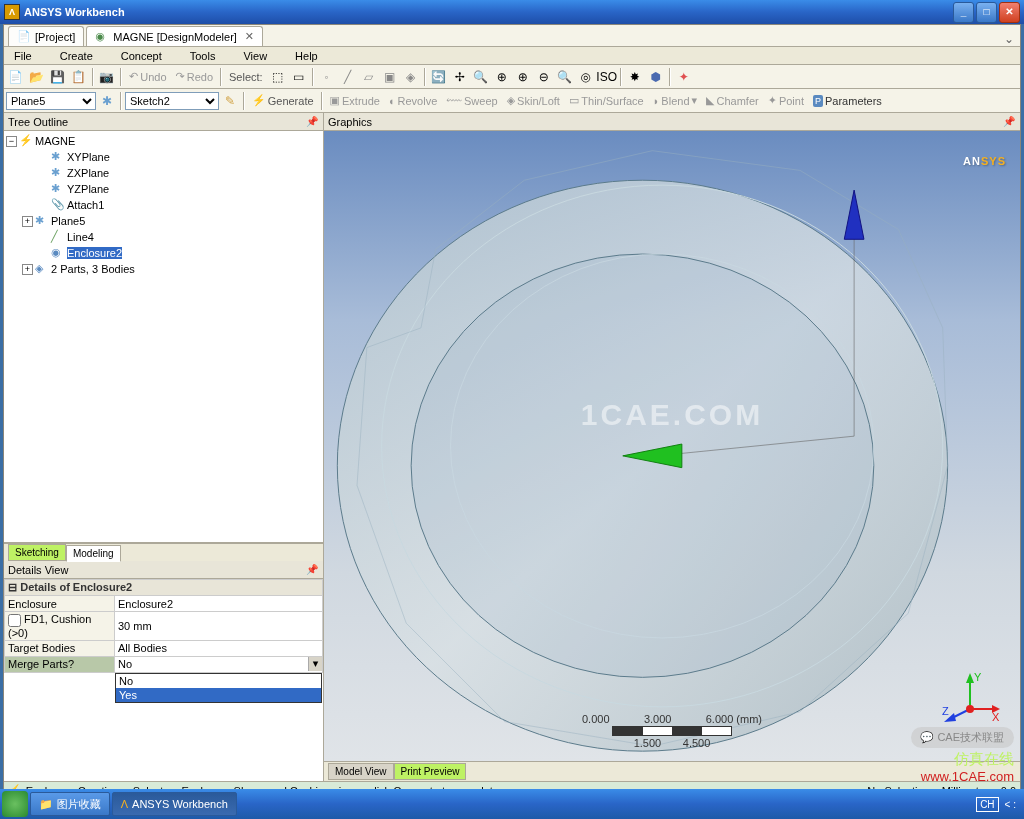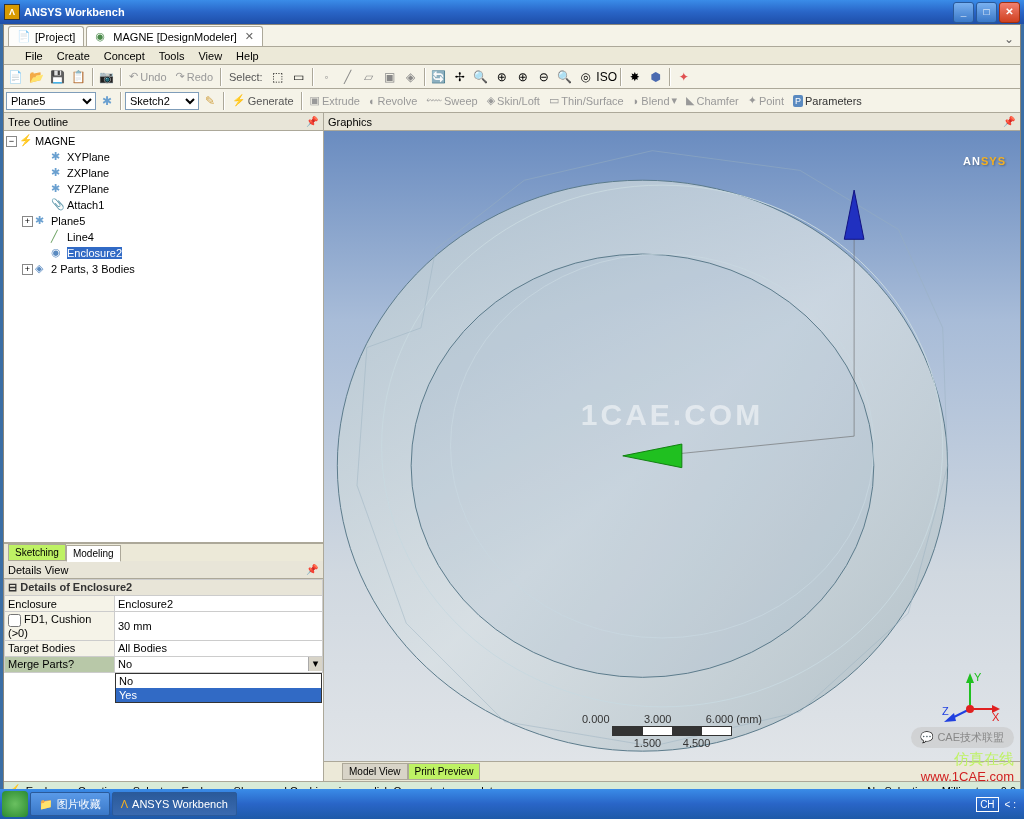--- a/index.html
+++ b/index.html
@@ -7,21 +7,21 @@
 .titlebar { height: 24px; background: linear-gradient(to bottom, #3a8ce8 0%, #2965c7 50%, #1e4ea8 100%); display: flex; align-items: center; padding: 0 4px; color: white; font-weight: bold; }
 .titlebar .app-icon { width: 16px; height: 16px; background: #d89a00; border: 1px solid #333; margin-right: 4px; font-size: 9px; text-align: center; line-height: 14px; color: white; }
 .titlebar .winbtns { margin-left: auto; display: flex; gap: 2px; }
 .titlebar .winbtn { width: 21px; height: 21px; background: linear-gradient(to bottom, #7ab1f0, #3a78c8); border: 1px solid #2a5a9a; border-radius: 3px; color: white; text-align: center; line-height: 18px; font-size: 10px; }
 .titlebar .winbtn.close { background: linear-gradient(to bottom, #f08070, #d04020); border-color: #a03010; }
 .app-body { position: absolute; top: 24px; left: 3px; right: 3px; bottom: 3px; background: #ece9d8; border: 1px solid #8a867a; display: flex; flex-direction: column; }
 .doc-tabs { height: 22px; background: #f5f3e8; border-bottom: 1px solid #aca899; display: flex; align-items: flex-end; padding-left: 4px; }
 .doc-tab { padding: 3px 8px; border: 1px solid #aca899; border-bottom: none; background: #fdfdfb; margin-right: 2px; display: flex; align-items: center; gap: 4px; border-radius: 3px 3px 0 0; height: 20px; }
 .doc-tab-icon { width: 14px; height: 14px; display: inline-block; }
 .doc-tab-close { margin-left: 4px; color: #666; }
-.menubar { height: 18px; background: #ece9d8; border-bottom: 1px solid #aca899; display: flex; align-items: center; padding: 0 15px; gap: 2px; }
+.menubar { height: 18px; background: #ece9d8; border-bottom: 1px solid #aca899; display: flex; align-items: center; padding: 0 4px; gap: 16px; }
 .menubar span { padding: 1px 6px; }
 .toolbar { height: 24px; background: #f5f3e8; border-bottom: 1px solid #aca899; display: flex; align-items: center; padding: 0 2px; gap: 1px; }
 .tbtn { width: 20px; height: 20px; border: 1px solid transparent; display: inline-flex; align-items: center; justify-content: center; font-size: 12px; }
 .tlabel { padding: 0 4px; color: #555; display: inline-flex; align-items: center; gap: 2px; }
 .tlabel.dim { color: #999; }
 .tsep { width: 2px; height: 18px; border-left: 1px solid #aca899; border-right: 1px solid #fff; margin: 0 2px; }
 .main-area { flex: 1; display: flex; min-height: 0; }
 .left-panel { width: 320px; display: flex; flex-direction: column; border-right: 1px solid #aca899; }
 .panel-header { height: 18px; background: #e8e5d8; border-bottom: 1px solid #aca899; padding: 2px 4px; display: flex; align-items: center; justify-content: space-between; }
 .pin { font-size: 10px; color: #555; }
@@ -54,21 +54,21 @@
 .ansys-logo .y { color: #f5b020; }
 .watermark { position: absolute; top: 45%; left: 50%; transform: translate(-50%,-50%); color: rgba(255,255,255,.5); font-size: 30px; font-weight: bold; letter-spacing: 3px; }
 .model-svg { position: absolute; top: 0; left: 0; width: 100%; height: 100%; }
 .triad { position: absolute; bottom: 30px; right: 20px; width: 60px; height: 60px; }
 .ruler { position: absolute; bottom: 12px; left: 50%; transform: translateX(-50%); text-align: center; }
 .ruler-bar { display: flex; border: 1px solid #333; }
 .ruler-bar div { width: 30px; height: 8px; }
 .ruler-bar .b { background: #333; }
 .ruler-bar .w { background: #fff; }
 .ruler-labels { display: flex; justify-content: space-between; width: 200px; font-size: 10px; color: #333; }
-.view-tabs { height: 20px; background: #ece9d8; border-top: 1px solid #aca899; display: flex; padding-left: 18px; align-items: center; }
+.view-tabs { height: 20px; background: #ece9d8; border-top: 1px solid #aca899; display: flex; padding-left: 4px; align-items: center; }
 .statusbar { height: 18px; background: #d8ead8; border-top: 1px solid #aca899; display: flex; align-items: center; padding: 0 4px; font-size: 10px; }
 .status-right { margin-left: auto; display: flex; gap: 12px; }
 .taskbar { position: absolute; bottom: 0; left: 0; right: 0; height: 30px; background: linear-gradient(to bottom, #3a8ce8 0%, #2965c7 50%, #1e5aa8 100%); display: flex; align-items: center; padding: 0 2px; gap: 2px; }
 .task-item { height: 24px; padding: 0 8px; background: linear-gradient(to bottom, #5a9ae8, #3a78c8); border: 1px solid #2a5a9a; border-radius: 2px; color: white; display: flex; align-items: center; gap: 4px; font-size: 11px; }
 .task-item.active { background: linear-gradient(to bottom, #2a5a9a, #3a6ab0); }
 .bottom-watermarks { position: absolute; bottom: 35px; right: 10px; text-align: right; font-size: 14px; }
 select.combo { height: 18px; font-size: 11px; background: white; border: 1px solid #7f9db9; }
 .toolbar-app-level { margin-left: auto; font-size: 12px; color: #666; padding-right: 6px; }
 </style>
 </head>
@@ -142,21 +142,21 @@
     <span class="tbtn">✸</span>
     <span class="tbtn" style="color:#4a6ab0;">⬢</span>
     <span class="tsep"></span>
     <span class="tbtn" style="color:#e05050;">✦</span>
   </div>
 
   <div class="toolbar">
     <select class="combo" style="width:90px;"><option>Plane5</option></select>
     <span class="tbtn" style="color:#6aa0d0;">✱</span>
     <span class="tsep"></span>
-    <select class="combo" style="width:74px;"><option>Sketch2</option></select>
+    <select class="combo" style="width:94px;"><option>Sketch2</option></select>
     <span class="tbtn" style="color:#d0a040;">✎</span>
     <span class="tsep"></span>
     <span class="tlabel">
         <span style="color:#d0a020;">⚡</span>
         <span>Generate</span>
       </span>
     <span class="tsep"></span>
     <span class="tlabel dim">▣<span>Extrude</span></span>
     <span class="tlabel dim">◐<span>Revolve</span></span>
     <span class="tlabel dim">⬳<span>Sweep</span></span>

